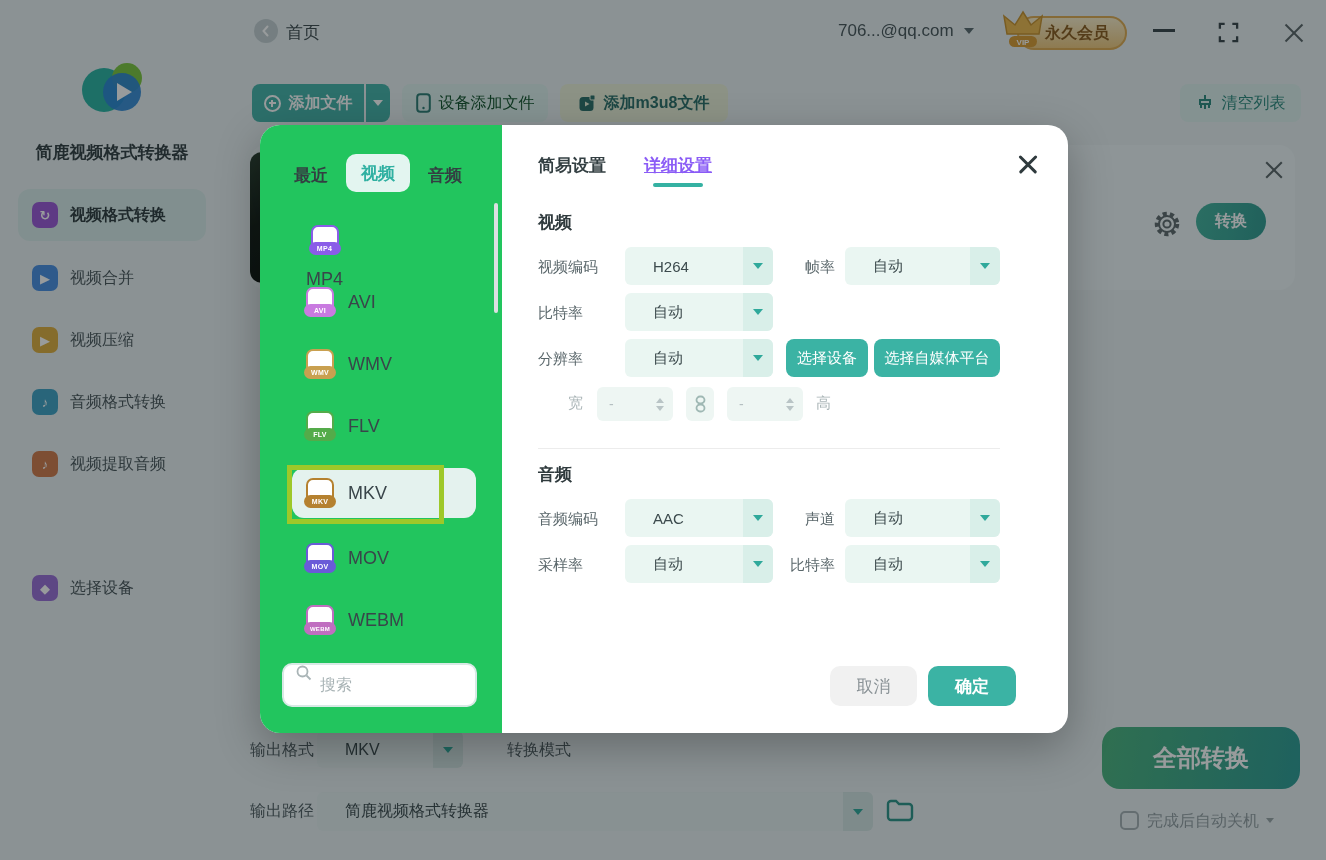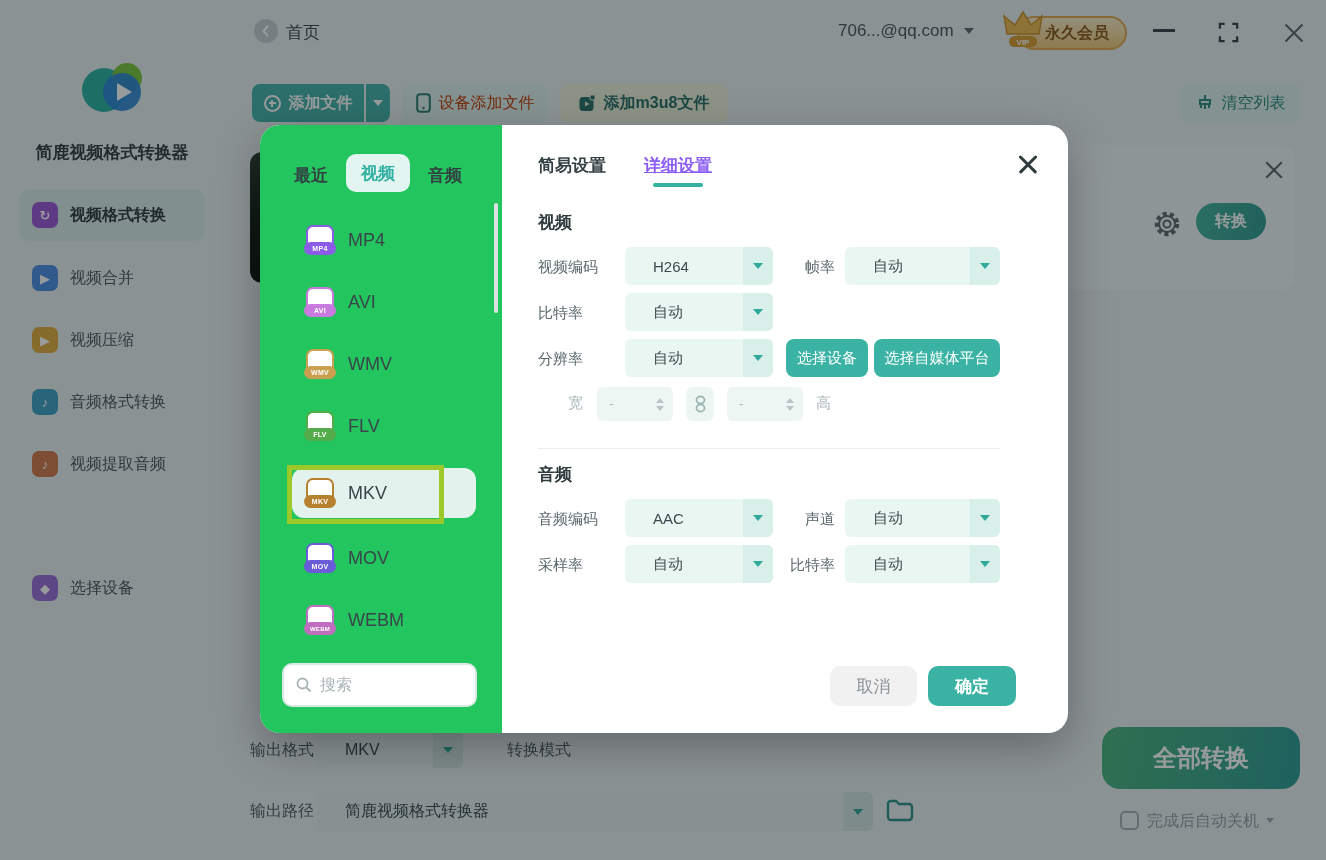--- a/index.html
+++ b/index.html
@@ -18,21 +18,21 @@
 
   
   .app-title { font-size:17px; font-weight:bold; color:#333f42; text-align:center; }
   .nav-item { width:188px; height:52px; border-radius:12px; display:flex; align-items:center; padding-left:14px; gap:12px; font-size:16px; color:#46525699; color:#4b575b; }
   .nav-item.active { background:#d8ebe8; font-weight:bold; color:#2f3b3e; }
   .nav-icon { width:26px; height:26px; border-radius:7px; color:#fff; display:flex; align-items:center; justify-content:center; font-size:13px; font-weight:bold; flex:none; }
   .nav-icon.gif { font-size:9px; letter-spacing:0; }
 
   
   .btn-solid { background:#46b3a9; color:#fff; font-size:16px; font-weight:bold; display:flex; align-items:center; justify-content:center; gap:8px; }
-  .btn-light { background:#ddf0ec; color:#c2410c; font-size:16px; border-radius:8px; display:flex; align-items:center; justify-content:center; gap:8px; }
+  .btn-light { background:#ddf0ec; color:#14532d; font-size:16px; border-radius:8px; display:flex; align-items:center; justify-content:center; gap:8px; }
   .btn-light.m3u8 { background:#eaf0d8; color:#2c6e68; font-weight:bold; }
   .plus-circle { width:17px; height:17px; border-radius:50%; border:2px solid #fff; position:relative; flex:none; }
   .plus-circle:before, .plus-circle:after { content:""; position:absolute; background:#fff; }
   .plus-circle:before { left:50%; top:3px; bottom:3px; width:2px; margin-left:-1px; }
   .plus-circle:after { top:50%; left:3px; right:3px; height:2px; margin-top:-1px; }
   .caret-w { width:0; height:0; border-left:5px solid transparent; border-right:5px solid transparent; border-top:6px solid #fff; }
 
   
   .file-card { background:#eef5f6; border-radius:16px; }
   .thumb { background:linear-gradient(155deg,#2c4030 0%,#141d15 45%,#0c120d 100%); border-radius:12px; }
@@ -61,21 +61,21 @@
   .modal { position:absolute; left:260px; top:125px; width:808px; height:608px; background:#fff; border-radius:20px; box-shadow:0 14px 44px rgba(0,0,0,.28); z-index:20; }
   .modal-left { position:absolute; left:0; top:0; width:242px; height:608px; background:#22c55e; border-radius:20px 0 0 20px; }
   .fmt-tab { font-size:17px; color:#333f42; font-weight:bold; }
   .fmt-tab.pill { background:#e3f5f0; border-radius:10px; color:#2fb0a1; display:flex; align-items:center; justify-content:center; }
   .fmt-row { display:flex; align-items:center; gap:14px; }
   .fmt-row .name { font-size:18px; color:#39454a; }
   .fmt-sel-pill { background:#e4f2ee; border-radius:12px; }
   .fmt-icon { position:relative; width:28px; height:30px; border:2px solid; border-radius:7px; background:#fff; flex:none; }
   .fmt-badge { position:absolute; left:-4px; right:-4px; bottom:-2px; height:13px; border-radius:7px; color:#fff; font-size:7px; font-weight:bold; display:flex; align-items:center; justify-content:center; letter-spacing:.3px; }
   .scroll-thumb { width:4px; border-radius:2px; background:#dbe0e1; }
-  .search-box { border:2px solid #d8e9e5; border-radius:10px; background:#fff; display:flex; align-items:center; padding:0 10px 0 12px; gap:8px; }
+  .search-box { border:2px solid #d8e9e5; border-radius:10px; background:#fff; display:flex; padding:0 10px 0 12px; gap:8px; }
   .search-box input { border:none; outline:none; width:140px; font-size:16px; color:#3c4a4d; background:transparent; font-family:inherit; }
   .search-box input::placeholder { color:#a9b4b6; }
   .annotation { position:absolute; left:287px; top:465px; width:157px; height:59px; border:5px solid #9dc829; z-index:30; }
 
   
   .set-tab { font-size:17px; font-weight:bold; color:#333f42; }
   .set-tab.active { color:#8b5cf6;text-decoration:underline; }
   .tab-underline { height:4px; border-radius:2px; background:#35b1a2; }
   .sec-head { font-size:17px; font-weight:bold; color:#2f3a3d; }
   .f-label { font-size:15px; color:#5a676b; }
@@ -245,21 +245,21 @@
 
     <div class="modal-left">
       <div class="abs fmt-tab" style="left:34px;top:39px;">最近</div>
       <div class="abs fmt-tab pill" style="left:86px;top:29px;width:64px;height:38px;">
         <span>视频</span>
       </div>
       <div class="abs fmt-tab" style="left:168px;top:39px;">音频</div>
 
       <div class="abs fmt-sel-pill" style="left:32px;top:343px;width:184px;height:50px;"></div>
 
-      <div class="abs fmt-row" style="left:46px;top:100px;">
+      <div class="abs fmt-row" style="left:46px;top:100px;flex-direction:column;">
         <span class="fmt-icon" style="border-color: rgb(138, 92, 232);">
             <span class="fmt-badge" style="background: rgb(138, 92, 232);">MP4</span>
           </span>
         <span class="name">MP4</span>
       </div>
       <div class="abs fmt-row" style="left:46px;top:162px;">
         <span class="fmt-icon" style="border-color: rgb(201, 122, 224);">
             <span class="fmt-badge" style="background: rgb(201, 122, 224);">AVI</span>
           </span>
         <span class="name">AVI</span>

